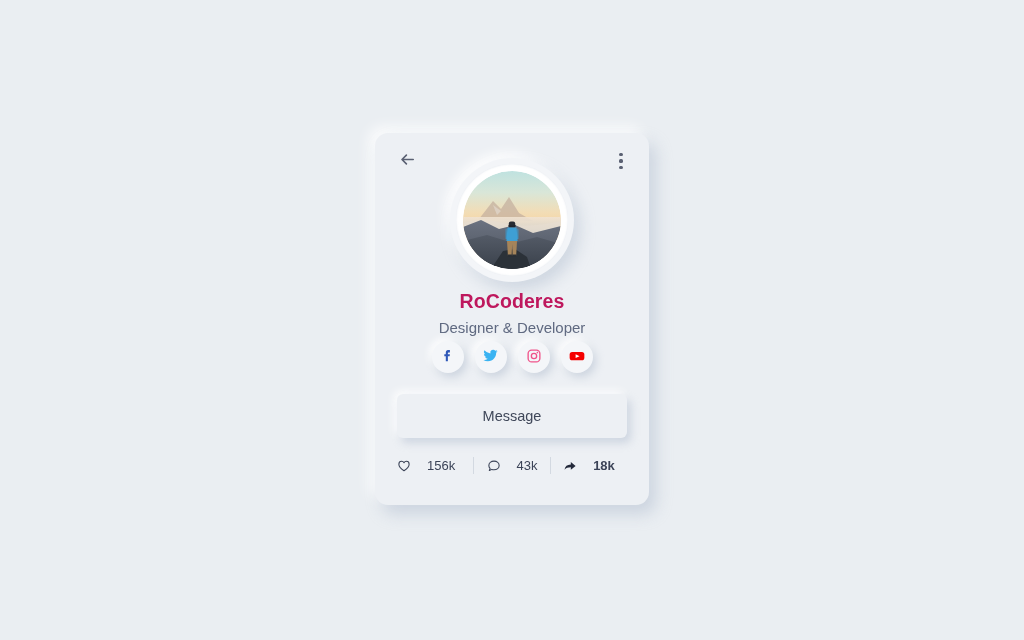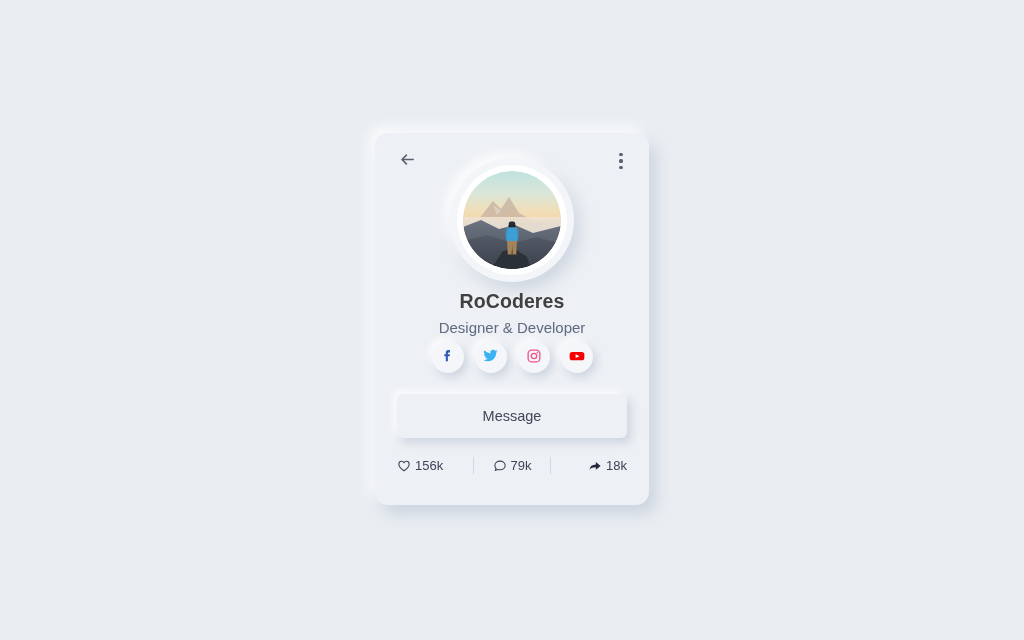--- a/index.html
+++ b/index.html
@@ -112,21 +112,21 @@
 
   
   #profile-name {
     position: absolute;
     top: 157px;
     left: 0;
     width: 100%;
     text-align: center;
     font-size: 19.5px;
     font-weight: bold;
-    color: #404040;
+    color: #be185d;
     letter-spacing: 0.1px;
   }
   #profile-role {
     position: absolute;
     top: 186px;
     left: 0;
     width: 100%;
     text-align: center;
     font-size: 15px;
     color: #5f6980;
@@ -190,28 +190,28 @@
     top: 324px;
     left: 22px;
     right: 22px;
     display: flex;
     align-items: center;
     justify-content: space-between;
   }
   .stat-item {
     display: flex;
     align-items: center;
-    gap: 4px;
+    gap: 16px;
     color: #3b4357;
     font-size: 13px;
     cursor: pointer;
     flex: 1;
   }
   .stat-item:nth-child(3) { justify-content: center; }
-  .stat-item:nth-child(5) { justify-content: flex-end; }
+  .stat-item:nth-child(5) { justify-content: center; font-weight: bold; }
   .stat-divider {
     width: 1px;
     height: 17px;
     background: #d3d9e1;
     flex: 0 0 1px;
   }
   .stat-icon { display: flex; align-items: center; }
 </style>
 </head>
 <body>
@@ -344,21 +344,21 @@
     </div>
 
     <div class="stat-divider"></div>
 
     <div class="stat-item">
       <span class="stat-icon">
         <svg width="14" height="14" viewBox="0 0 24 24">
           <path d="M12 3.6 C17.0 3.6 20.8 6.9 20.8 11.0 C20.8 15.1 17.0 18.4 12 18.4 C10.7 18.4 9.5 18.2 8.4 17.8 L4.0 19.8 L5.3 16.1 C3.9 14.8 3.2 13.0 3.2 11.0 C3.2 6.9 7.0 3.6 12 3.6 Z" fill="none" stroke="#3b4357" stroke-width="1.85" stroke-linejoin="round"></path>
         </svg>
       </span>
-      <span>79k</span>
+      <span>43k</span>
     </div>
 
     <div class="stat-divider"></div>
 
     <div class="stat-item">
       <span class="stat-icon">
         <svg width="14" height="14" viewBox="0 0 24 24">
           <path d="M2.6 18.4 C3.4 12.4 7.2 9.6 13.4 9.4 L13.4 5.2 L21.6 11.9 L13.4 18.6 L13.4 14.2 C8.6 14.2 5.2 15.4 2.6 18.4 Z" fill="#23293a"></path>
         </svg>
       </span>

